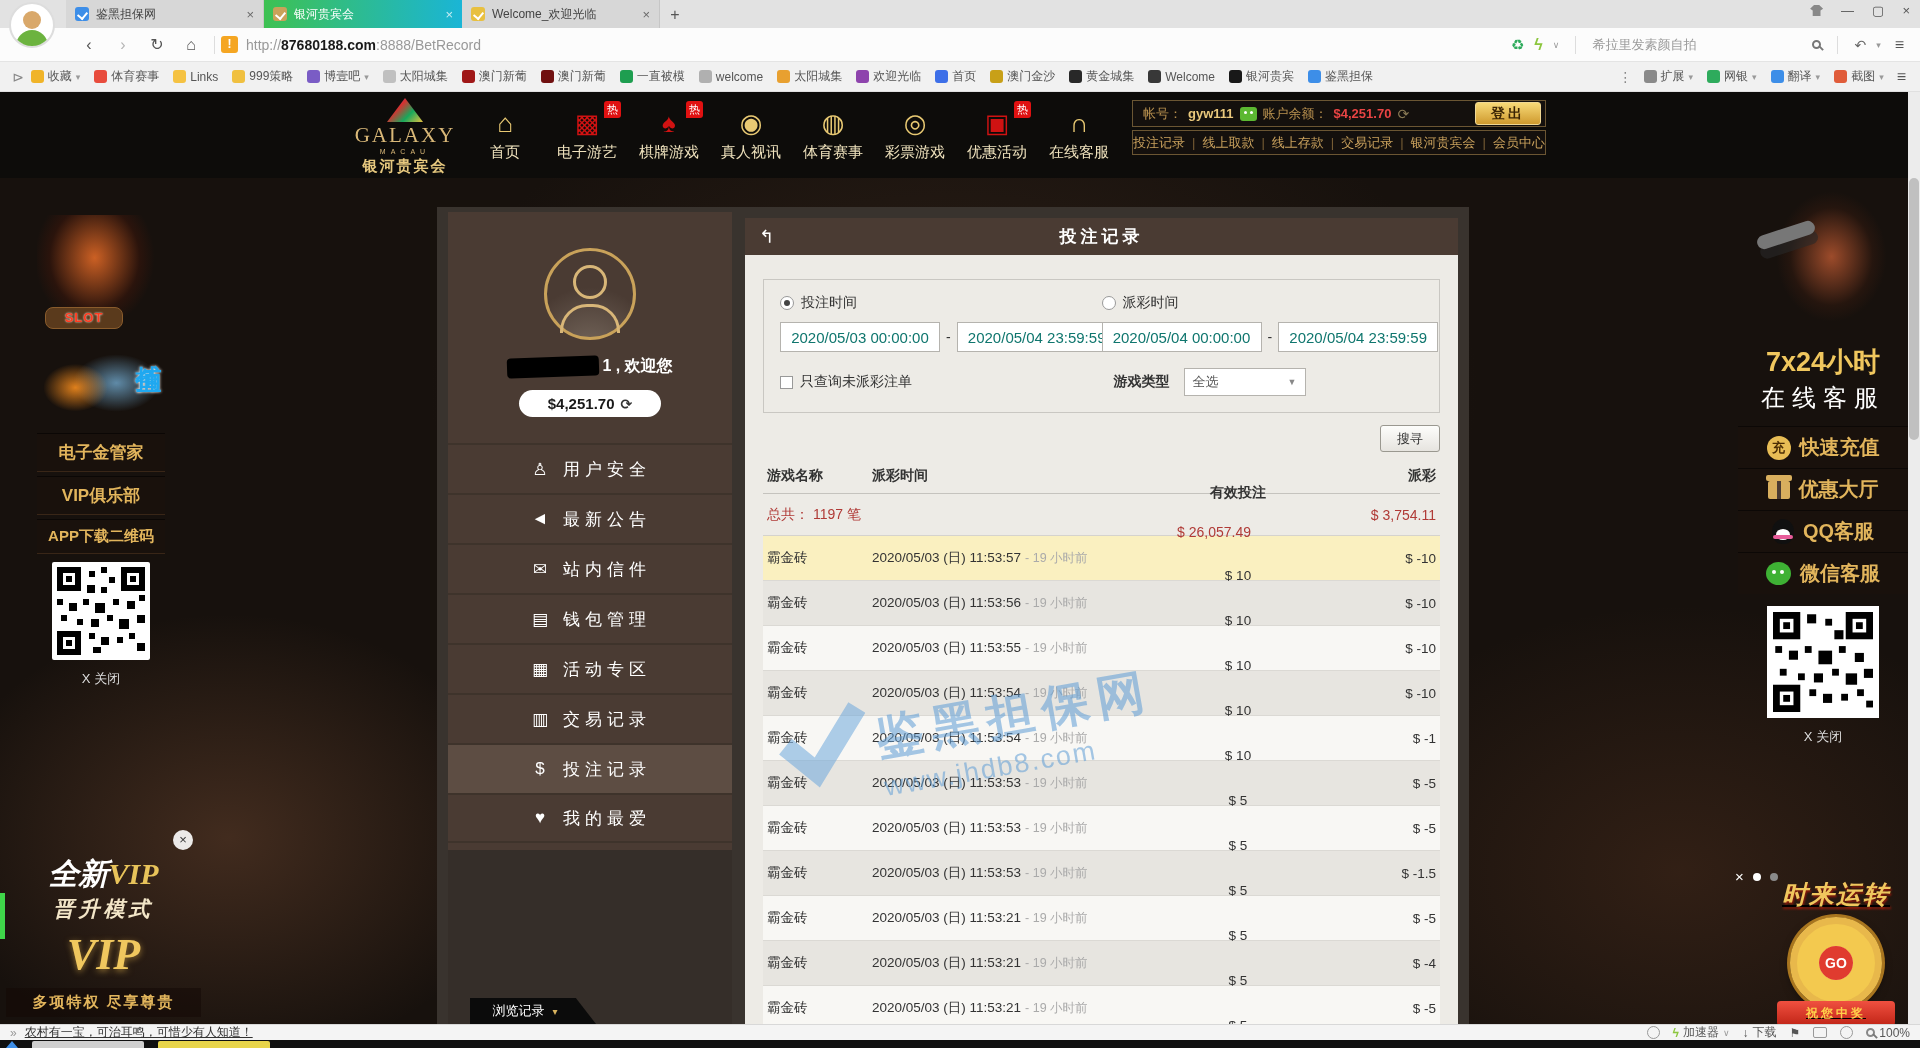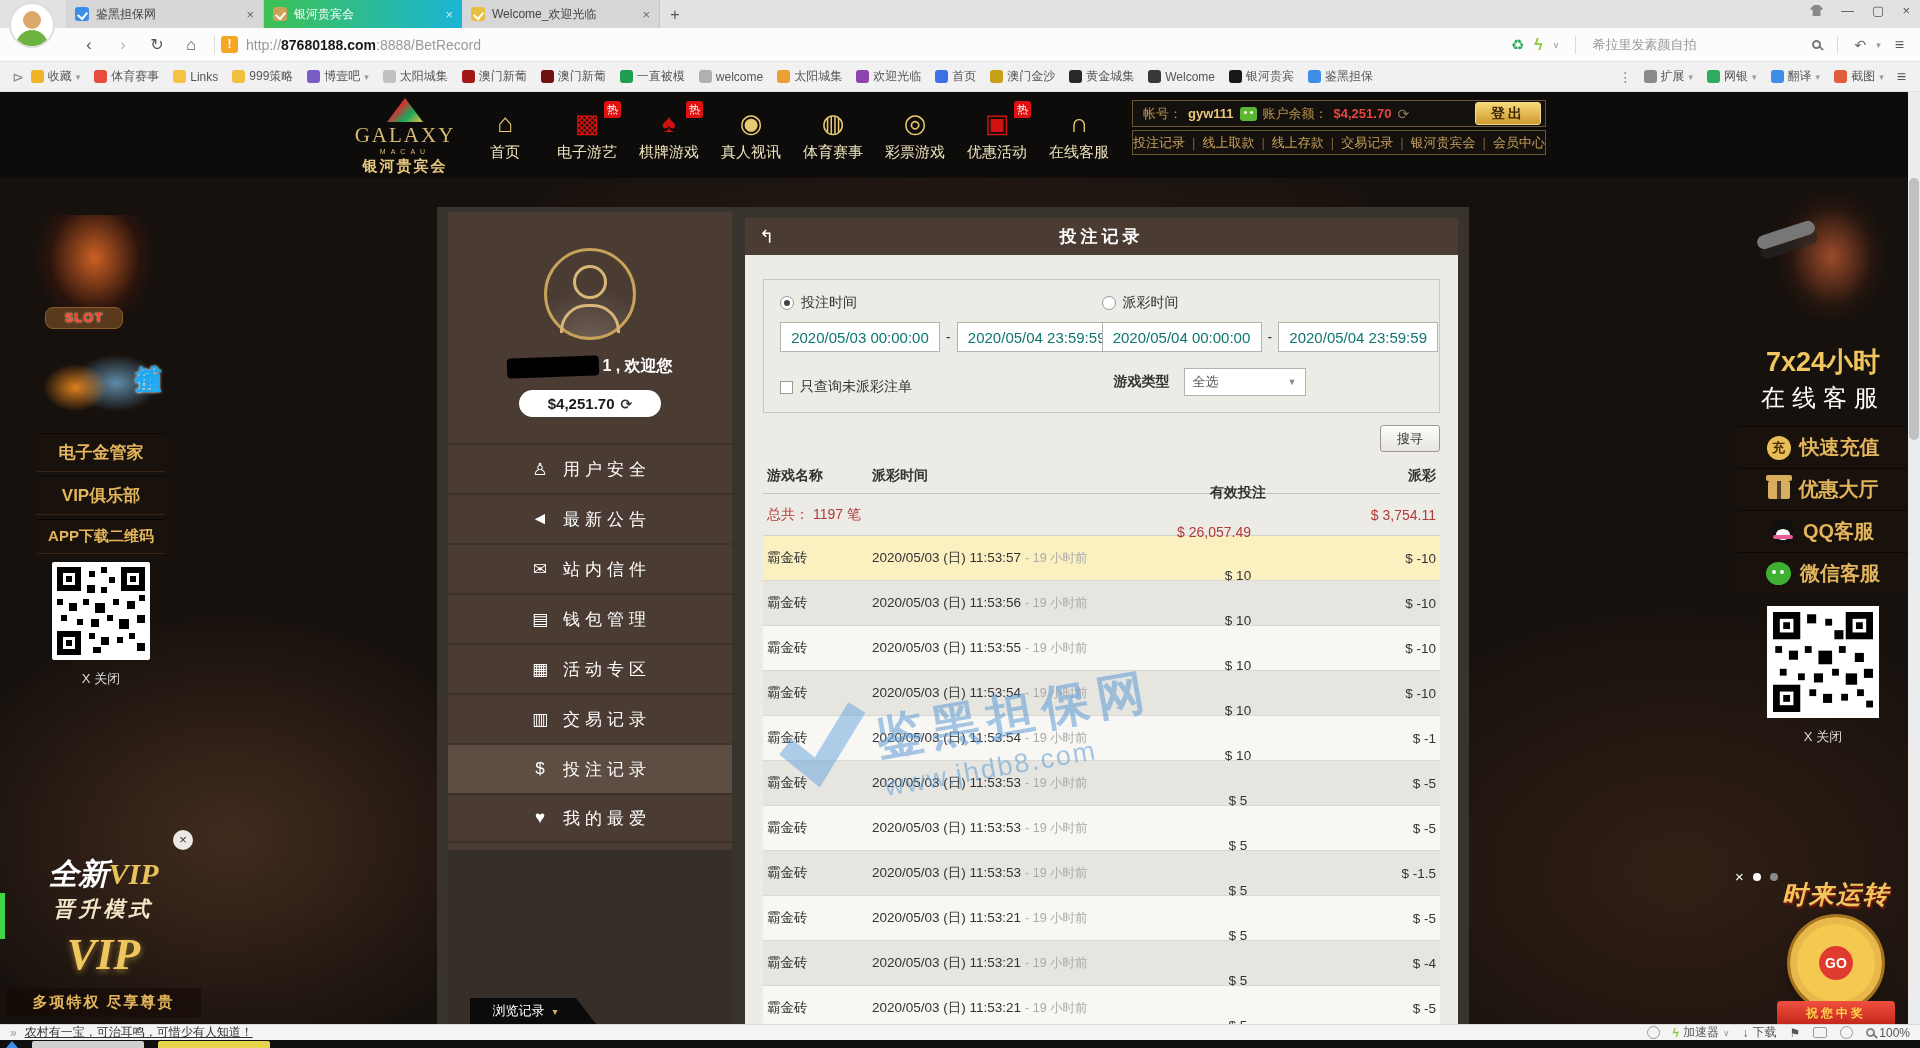--- a/index.html
+++ b/index.html
@@ -121,21 +121,21 @@
   .rec-title { height:37px; background:#4a3b33; color:#fff; font-size:17px; letter-spacing:4px; display:flex; align-items:center; justify-content:center; position:relative; font-weight:bold; }
   .back-ic { position:absolute; left:14px; font-size:18px; letter-spacing:0; color:#fff; cursor:pointer; font-weight:normal; }
   .filter { margin:24px 18px 0; border:1px solid #c9c7c2; padding:14px 16px 16px; position:relative; font-size:14px; color:#333; }
   .f-grid { display:flex; }
   .f-col { width:50%; }
   .f-radio-row { display:flex; align-items:center; gap:7px; }
   .radio { width:14px; height:14px; border:1px solid #999; border-radius:50%; background:#fff; position:relative; display:inline-block; }
   .radio.checked::after { content:""; position:absolute; left:3px; top:3px; width:6px; height:6px; border-radius:50%; background:#444; }
   .f-dates { margin-top:10px; display:flex; align-items:center; gap:6px; }
   .date-input { width:160px; height:30px; border:1px solid #b5b3ae; background:#fff; font-size:15px; color:#0f766e; text-align:center; font-family:inherit; }
-  .f-row2 { margin-top:16px; display:flex; align-items:flex-end;gap:24px; }
+  .f-row2 { margin-top:16px; display:flex; align-items:center;gap:24px; }
   .checkbox { width:13px; height:13px; border:1px solid #999; background:#fff; display:inline-block; margin-right:7px; }
   .gt-label { font-weight:bold; }
   .select { width:122px; height:28px; border:1px solid #b5b3ae; background:#fff; margin-left:14px; display:flex; align-items:center; padding:0 8px; font-size:13px; color:#555; justify-content:space-between; cursor:pointer; }
   .sel-caret { font-size:9px; color:#888; }
   .search-row { text-align:right; margin:12px 18px 0; }
   .search-btn { width:60px; height:27px; background:linear-gradient(180deg,#fdfdfb,#e6e4df); border:1px solid #9a9890; border-radius:3px; font-size:13px; color:#333; cursor:pointer; font-family:inherit; }
   .tbl { margin:6px 18px 0; font-size:13.5px; color:#333; position:relative; }
   .trow, .thead, .tsummary { display:flex; align-items:center; padding:0 4px; }
   .thead { height:36px; font-weight:bold; font-size:14px; border-bottom:1px solid #c5c3be; }
   .tsummary { height:42px; color:#b03a36; font-size:14px; border-bottom:1px solid #d5d3ce;gap:24px; }
@@ -166,21 +166,21 @@
   .ic-gift::before { content:""; position:absolute; left:9px; top:-6px; bottom:0; width:4px; background:#4a3b33; }
   .ic-gift::after { content:""; position:absolute; left:-2px; right:-2px; top:-6px; height:6px; background:#d9af5e; border-radius:2px; }
   .ic-qq { width:22px; height:25px; background:#101010; border-radius:50% 50% 46% 46%; position:relative; }
   .ic-qq::before { content:""; position:absolute; left:4px; top:10px; width:14px; height:11px; background:#fff; border-radius:50%; }
   .ic-qq::after { content:""; position:absolute; left:1px; top:16px; width:20px; height:4px; background:#e85c9a; border-radius:2px; }
   .ic-wechat { width:25px; height:23px; background:#3eb134; border-radius:50%; position:relative; }
   .ic-wechat::before { content:""; position:absolute; left:6px; top:8px; width:4px; height:4px; background:#fff; border-radius:50%; box-shadow:8px 0 #fff; }
   .r-qr { width:112px; height:112px; background:#fff; margin:12px auto 0; padding:6px; }
   .r-qr svg { width:100%; height:100%; display:block; }
   
-  .wheel-promo { position:absolute; left:1762px; top:700px; width:148px; text-align:center; }
+  .wheel-promo { position:absolute; left:1762px; top:700px; width:148px; text-align:center;text-decoration:underline; }
   .wheel-title { font-size:25px; font-weight:bold; font-style:italic; color:#f0c75e; text-shadow:1px 2px 2px #8a1a0a; letter-spacing:2px; }
   .wheel { width:92px; height:92px; margin:6px auto 0; border-radius:50%; background:radial-gradient(circle,#fff8e0 0 30%,#f3c94f 31% 100%); border:7px solid #e8b84b; box-shadow:0 0 0 3px #a8751f, 0 4px 10px rgba(0,0,0,.5); position:relative; }
   .wheel-go { position:absolute; left:50%; top:50%; transform:translate(-50%,-50%); width:34px; height:34px; border-radius:50%; background:#e03b2f; color:#fff; font-weight:bold; font-size:14px; display:flex; align-items:center; justify-content:center; }
   .wheel-ribbon { margin:-8px auto 0; width:118px; padding:4px 0; background:linear-gradient(180deg,#f05040,#c02416); border-radius:4px; color:#ffd04a; font-size:12px; font-weight:bold; letter-spacing:3px; position:relative; }
   .banner-dots { position:absolute; left:1735px; top:690px; display:flex; align-items:center; gap:9px; }
   .dot-x { color:#fff; font-size:15px; cursor:pointer; }
   .dot { width:8px; height:8px; border-radius:50%; background:#fff; }
   .dot.dim { background:#8a8a8a; }
   
   .statusbar { position:absolute; left:0; right:0; bottom:8px; height:16px; background:#f4f4f4; border-top:1px solid #d8d8d8; display:flex; align-items:center; font-size:12px; color:#444; padding:0 10px; gap:8px; }

